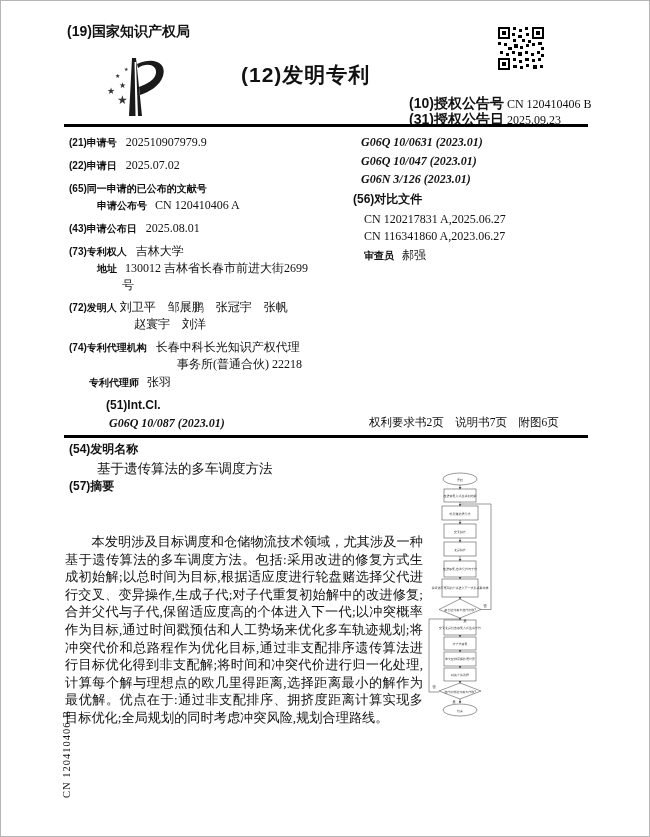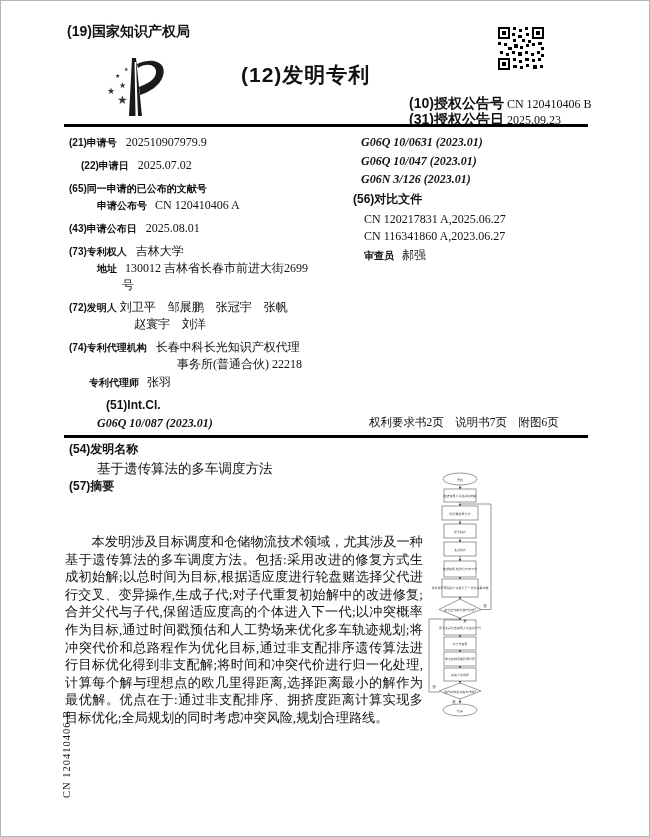--- a/index.html
+++ b/index.html
@@ -116,21 +116,21 @@
     <span class="lbl">(31)授权公告日</span>
     <span class="val">2025.09.23</span>
   </div>
 
   <div class="rule" style="top:123px;"></div>
 
   <div class="abs bib" style="left:68px;top:134px;">
     <span class="lbl">(21)申请号</span>
     <span class="val" style="margin-left:6px;">202510907979.9</span>
   </div>
-  <div class="abs bib" style="left:80px;top:157px;">
+  <div class="abs bib" style="left:68px;top:157px;">
     <span class="lbl">(22)申请日</span>
     <span class="val" style="margin-left:6px;">2025.07.02</span>
   </div>
   <div class="abs bib" style="left:68px;top:180px;">
     <span class="lbl">(65)同一申请的已公布的文献号</span>
   </div>
   <div class="abs bib" style="left:96px;top:197px;">
     <span class="lbl">申请公布号</span>
     <span class="val" style="margin-left:5px;">CN 120410406 A</span>
   </div>
@@ -155,21 +155,21 @@
   <div class="abs bib" style="left:68px;top:339px;">
     <span class="lbl">(74)专利代理机构</span>
     <span class="val" style="margin-left:6px;">长春中科长光知识产权代理</span>
   </div>
   <div class="abs bib val" style="left:176px;top:356px;">事务所(普通合伙)  22218</div>
   <div class="abs bib" style="left:88px;top:374px;">
     <span class="lbl">专利代理师</span>
     <span class="val" style="margin-left:5px;">张羽</span>
   </div>
   <div class="abs bib lbl" style="left:68px;top:397px;margin-left:37px;">(51)Int.Cl.</div>
-  <div class="abs bib ipc" style="left:96px;top:415px;">G06Q 10/087 (2023.01)</div>
+  <div class="abs bib ipc" style="left:108px;top:415px;">G06Q 10/087 (2023.01)</div>
 
   <div class="abs bib ipc" style="left:360px;top:134px;">G06Q 10/0631 (2023.01)</div>
   <div class="abs bib ipc" style="left:360px;top:153px;">G06Q 10/047 (2023.01)</div>
   <div class="abs bib ipc" style="left:360px;top:171px;">G06N 3/126 (2023.01)</div>
   <div class="abs bib lbl" style="left:352px;top:191px;">(56)对比文件</div>
   <div class="abs bib val" style="left:363px;top:211px;">CN 120217831 A,2025.06.27</div>
   <div class="abs bib val" style="left:363px;top:228px;">CN 116341860 A,2023.06.27</div>
   <div class="abs bib" style="left:363px;top:247px;">
     <span class="lbl">审查员</span>
     <span class="val" style="margin-left:5px;">郝强</span>

